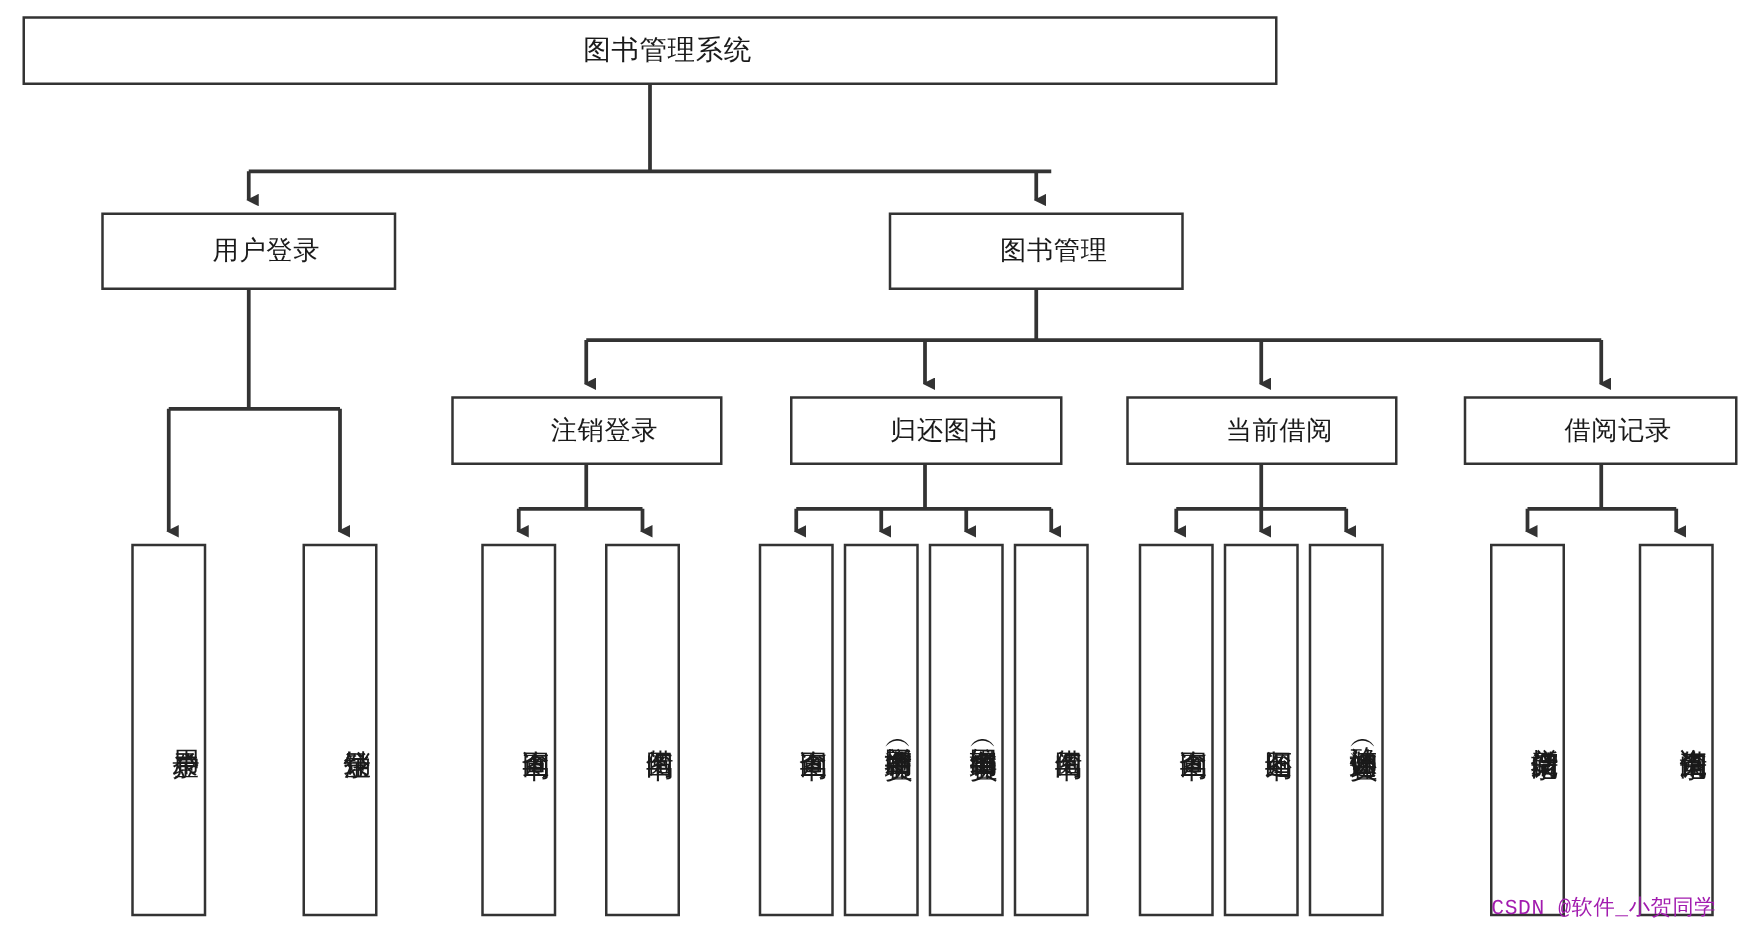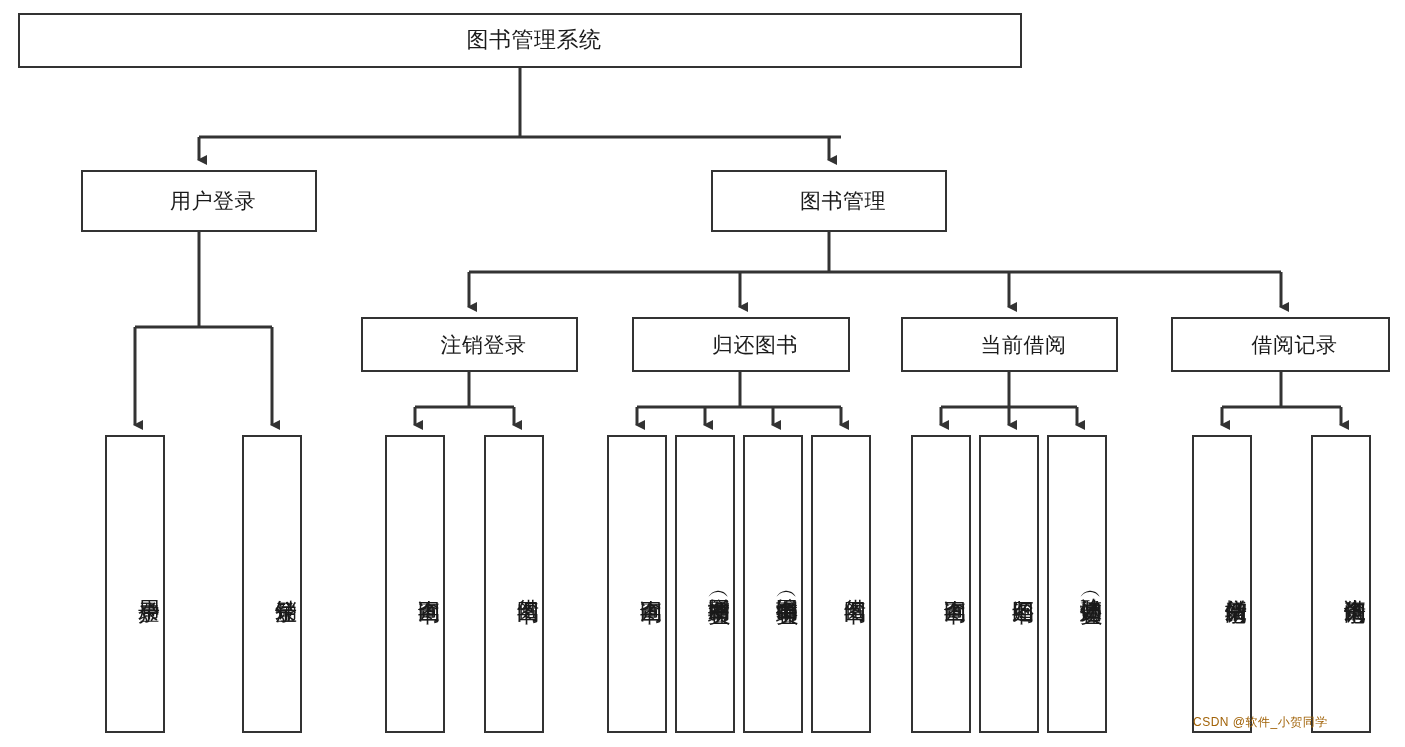--- a/index.html
+++ b/index.html
@@ -62,25 +62,25 @@
     font-size: 22px;
     line-height: 1.08;
     letter-spacing: 1px;
     white-space: normal;
     max-height: 272px;
   }
   #watermark {
     position: absolute;
     left: 1193px;
     top: 714px;
-    font-size: 12px;
-    color: #a16207;
+    font-size: 17px;
+    color: #a21caf;
     letter-spacing: 0.5px;
     white-space: nowrap;
-    font-family: Liberation Sans, sans-serif;
+    font-family: Liberation Mono, monospace;
   }
 </style>
 </head>
 <body>
 
 <div id="canvas">
 
   <svg class="wires" viewBox="0 0 1405 747" xmlns="http://www.w3.org/2000/svg">
     <defs>
       <marker id="arrow" markerWidth="10" markerHeight="10" refX="5" refY="8" orient="auto" markerUnits="userSpaceOnUse">

